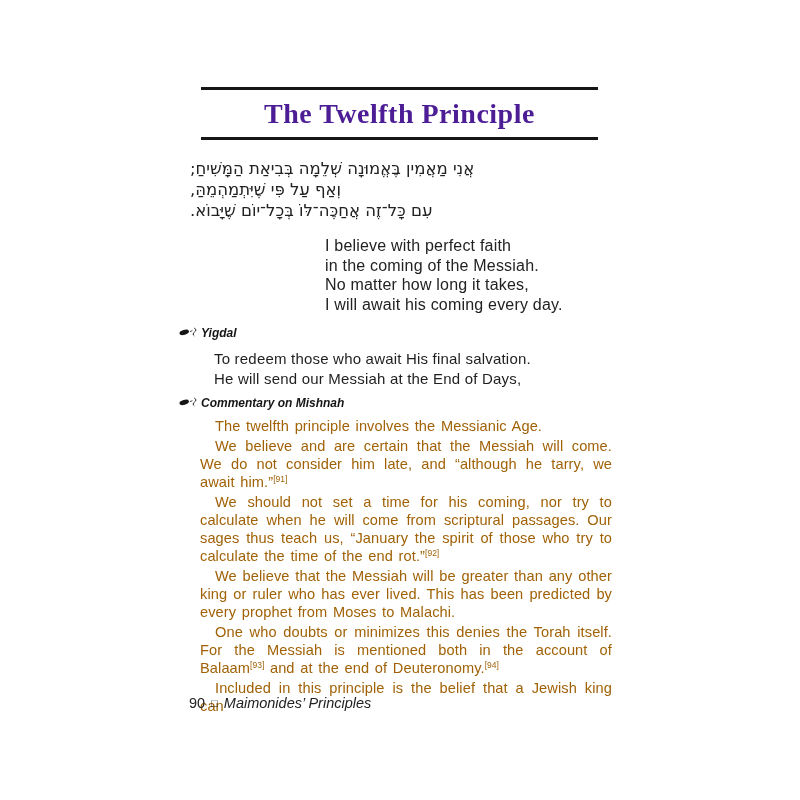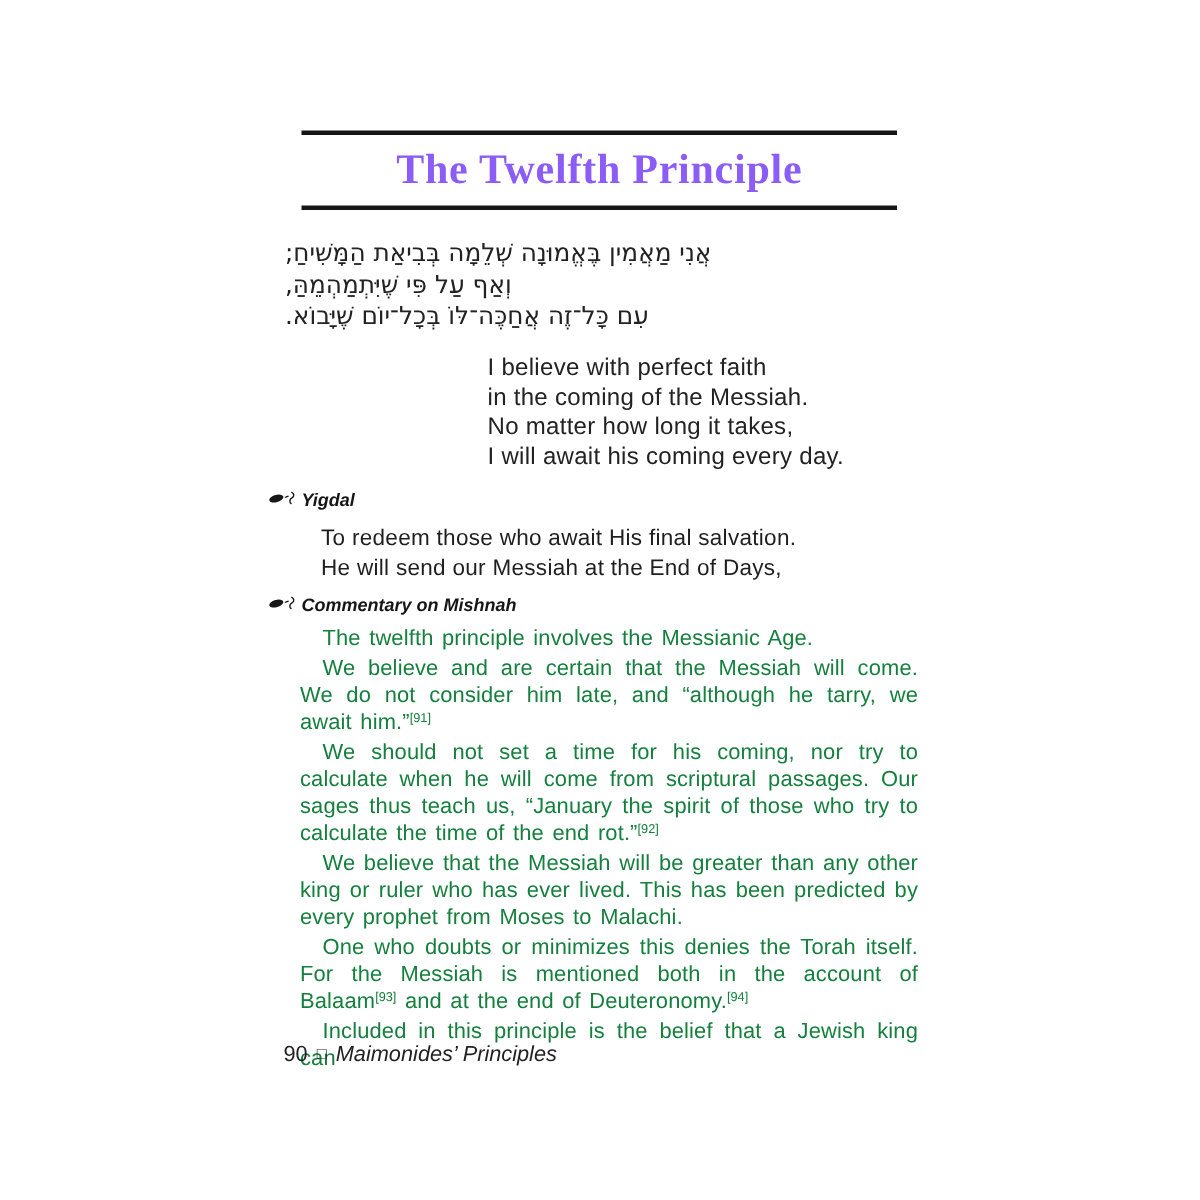--- a/index.html
+++ b/index.html
@@ -27,21 +27,21 @@
     border-bottom: 3px solid #161616;
     padding: 8px 0 7px 0;
   }
   .title-block h1 {
     margin: 0;
     text-align: center;
     font-family: "Liberation Serif", serif;
     font-weight: bold;
     font-size: 28px;
     letter-spacing: 0.5px;
-    color: #8b5cf6;
+    color: #4c1d95;
   }
 
   
   .hebrew {
     position: absolute;
     top: 158px;
     left: 190px;
     width: 424px;
     direction: rtl;
     text-align: left;
@@ -94,21 +94,21 @@
   
   .commentary {
     position: absolute;
     top: 417px;
     left: 200px;
     width: 412px;
     font-size: 14.6px;
     line-height: 18px;
     letter-spacing: 0.1px;
     word-spacing: 1.5px;
-    color: #15803d;
+    color: #a16207;
   }
   .commentary p {
     margin: 0 0 2px 0;
     text-indent: 15px;
     text-align: justify;
   }
   sup.fn {
     font-size: 8.5px;
     letter-spacing: 0;
     word-spacing: 0;

